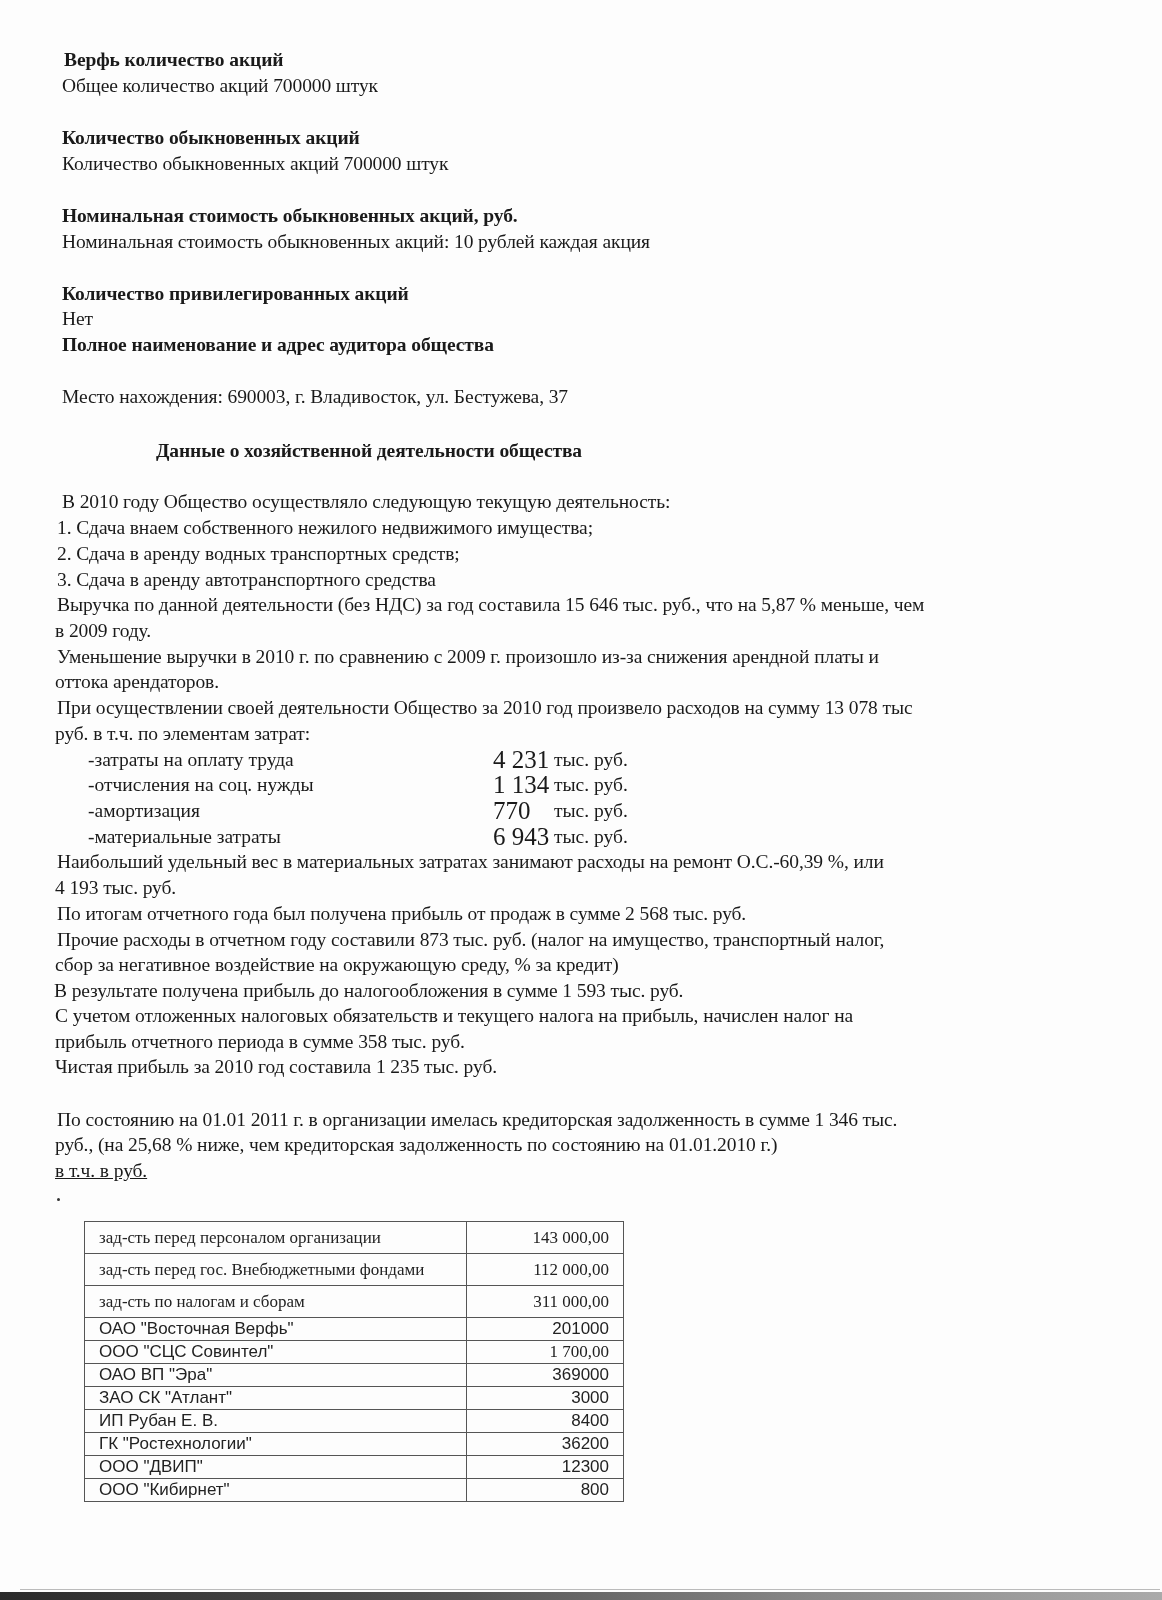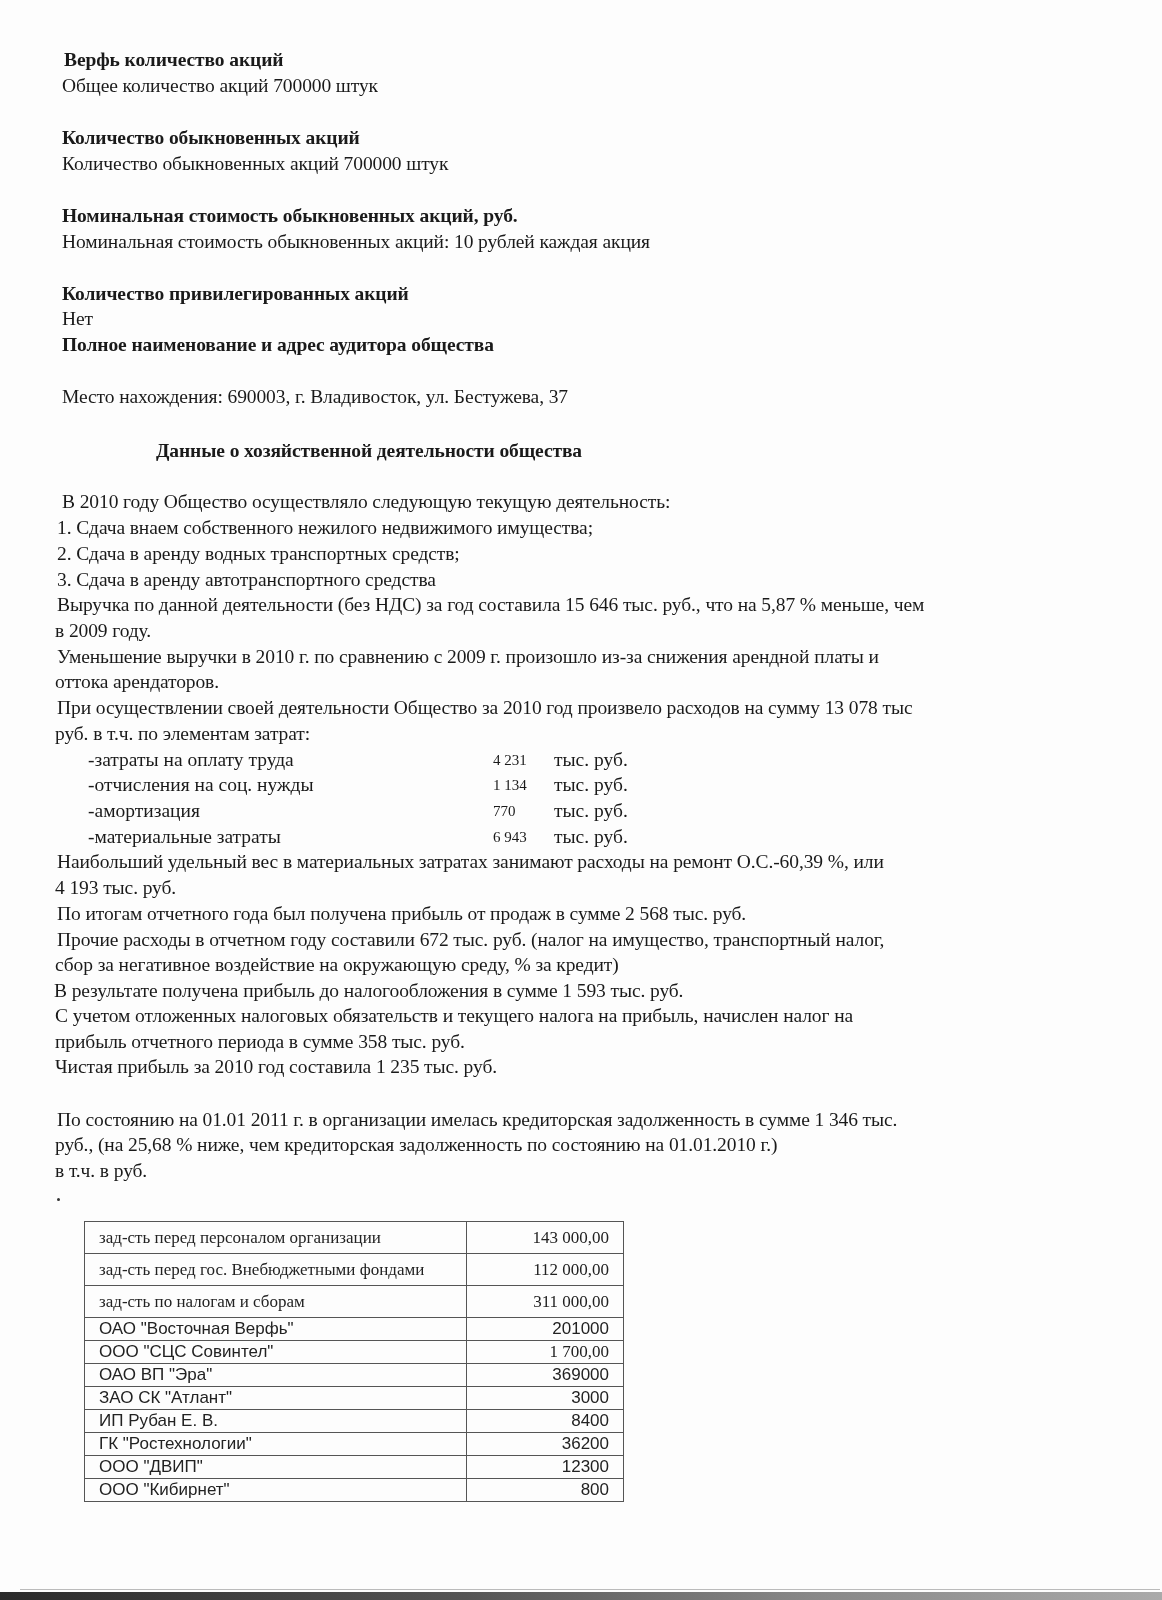--- a/index.html
+++ b/index.html
@@ -5,21 +5,21 @@
     html, body { margin: 0; padding: 0; }
     body {
       width: 1162px; height: 1600px; position: relative; overflow: hidden;
       background: #fdfdfd; color: #1a1a1a;
       font-family: "Liberation Serif", "DejaVu Serif", serif;
     }
     .page { position: absolute; left: 0; top: 0; width: 1162px; height: 1600px; }
     .ln { position: absolute; white-space: nowrap; font-size: 19.5px; line-height: 24px; letter-spacing: -0.1px; }
     .b { font-weight: bold; }
     .cost-label { position: absolute; white-space: nowrap; font-size: 19.5px; line-height: 24px; }
-    .cost-val { position: absolute; white-space: nowrap; font-size: 15px; line-height: 24px; }
+    .cost-val { position: absolute; white-space: nowrap; font-size: 25px; line-height: 24px; }
     .cost-unit { position: absolute; white-space: nowrap; font-size: 19.5px; line-height: 24px; }
     .dot { position: absolute; left: 57px; top: 1198px; width: 3px; height: 3px; background: #333; border-radius: 50%; }
     table.debt {
       position: absolute; left: 84px; top: 1221px; width: 540px;
       border-collapse: collapse; color: #222;
     }
     table.debt td { border: 1.4px solid #555; padding: 0 14px; white-space: nowrap; }
     table.debt td.val { text-align: right; width: 128px; }
     table.debt tr.serif td { font-family: "Liberation Serif", serif; font-size: 17px; height: 31px; }
     table.debt tr.sans td { font-family: "Liberation Sans", sans-serif; font-size: 17px; height: 22px; line-height: 22px; }
@@ -74,30 +74,30 @@
     <div class="cost-unit" style="left:554px;top:799px;">тыс. руб.</div>
 
     <div class="cost-label" style="left:88px;top:825px;">-материальные затраты</div>
     <div class="cost-val" style="left:493px;top:825px;">6 943</div>
     <div class="cost-unit" style="left:554px;top:825px;">тыс. руб.</div>
   </div>
 
   <div class="ln" style="left:57px;top:850px;">Наибольший удельный вес в материальных затратах занимают расходы на ремонт О.С.-60,39 %, или</div>
   <div class="ln" style="left:55px;top:876px;">4 193 тыс. руб.</div>
   <div class="ln" style="left:57px;top:902px;">По итогам отчетного года был получена прибыль от продаж в сумме 2 568 тыс. руб.</div>
-  <div class="ln" style="left:57px;top:928px;">Прочие расходы в отчетном году составили 672 тыс. руб. (налог на имущество, транспортный налог,</div>
+  <div class="ln" style="left:57px;top:928px;">Прочие расходы в отчетном году составили 873 тыс. руб. (налог на имущество, транспортный налог,</div>
   <div class="ln" style="left:55px;top:953px;">сбор за негативное воздействие на окружающую среду, % за кредит)</div>
   <div class="ln" style="left:54px;top:979px;">В результате получена прибыль до налогообложения в сумме 1 593 тыс. руб.</div>
   <div class="ln" style="left:55px;top:1004px;">С учетом отложенных налоговых обязательств и текущего налога на прибыль,  начислен налог на</div>
   <div class="ln" style="left:55px;top:1030px;">прибыль отчетного периода в сумме 358 тыс. руб.</div>
   <div class="ln" style="left:55px;top:1055px;">Чистая прибыль за 2010 год составила 1 235 тыс. руб.</div>
 
   <div class="ln" style="left:57px;top:1108px;">По состоянию на 01.01 2011 г. в организации имелась кредиторская задолженность в сумме 1 346 тыс.</div>
   <div class="ln" style="left:55px;top:1133px;">руб., (на 25,68 % ниже, чем кредиторская задолженность по состоянию на 01.01.2010 г.)</div>
-  <div class="ln" style="left:55px;top:1159px;">в т.ч. в руб.</div>
+  <div class="ln" style="left:55px;top:1159px;text-decoration:underline;">в т.ч. в руб.</div>
 
   <div class="dot"></div>
 
   <table class="debt">
     <tbody>
       <tr class="serif">
         <td>зад-сть перед персоналом организации</td>
         <td class="val">143 000,00</td>
       </tr>
       <tr class="serif">

